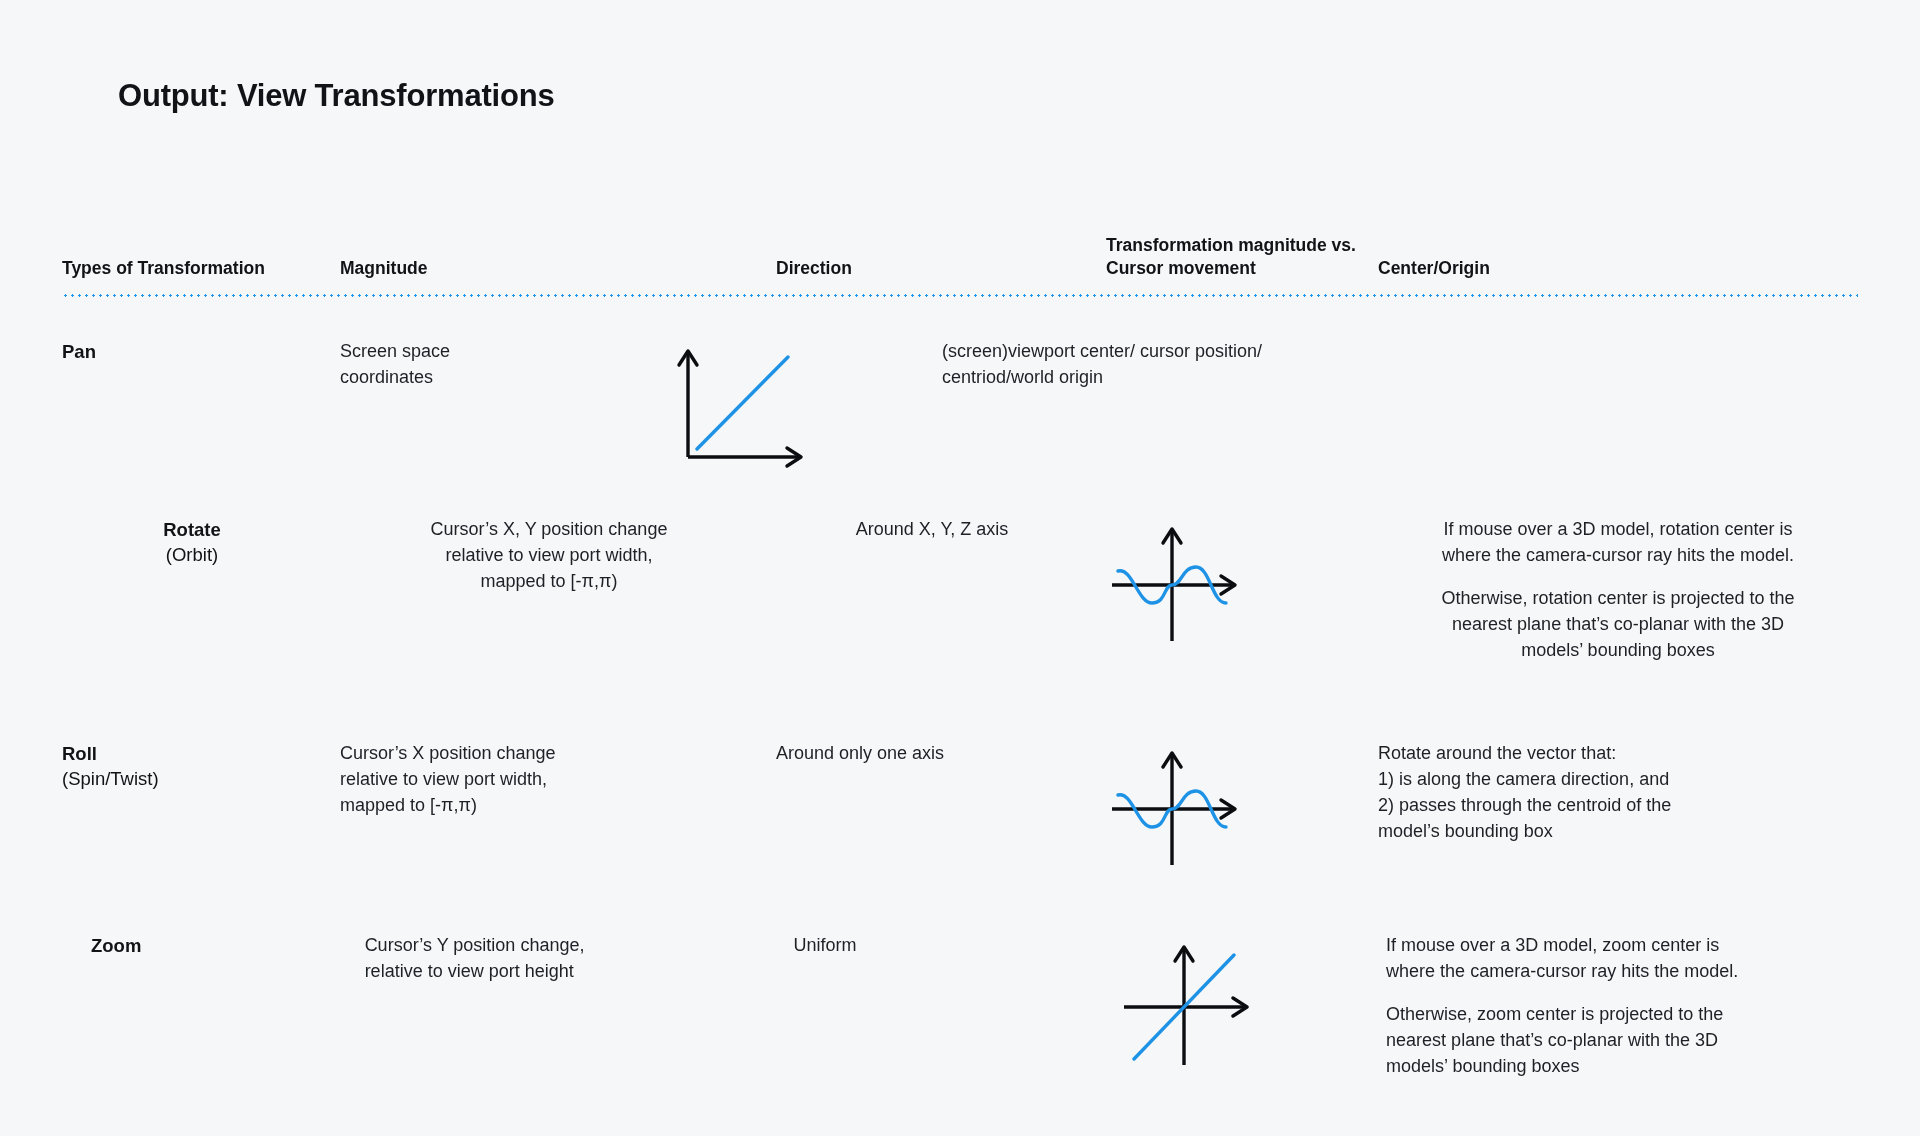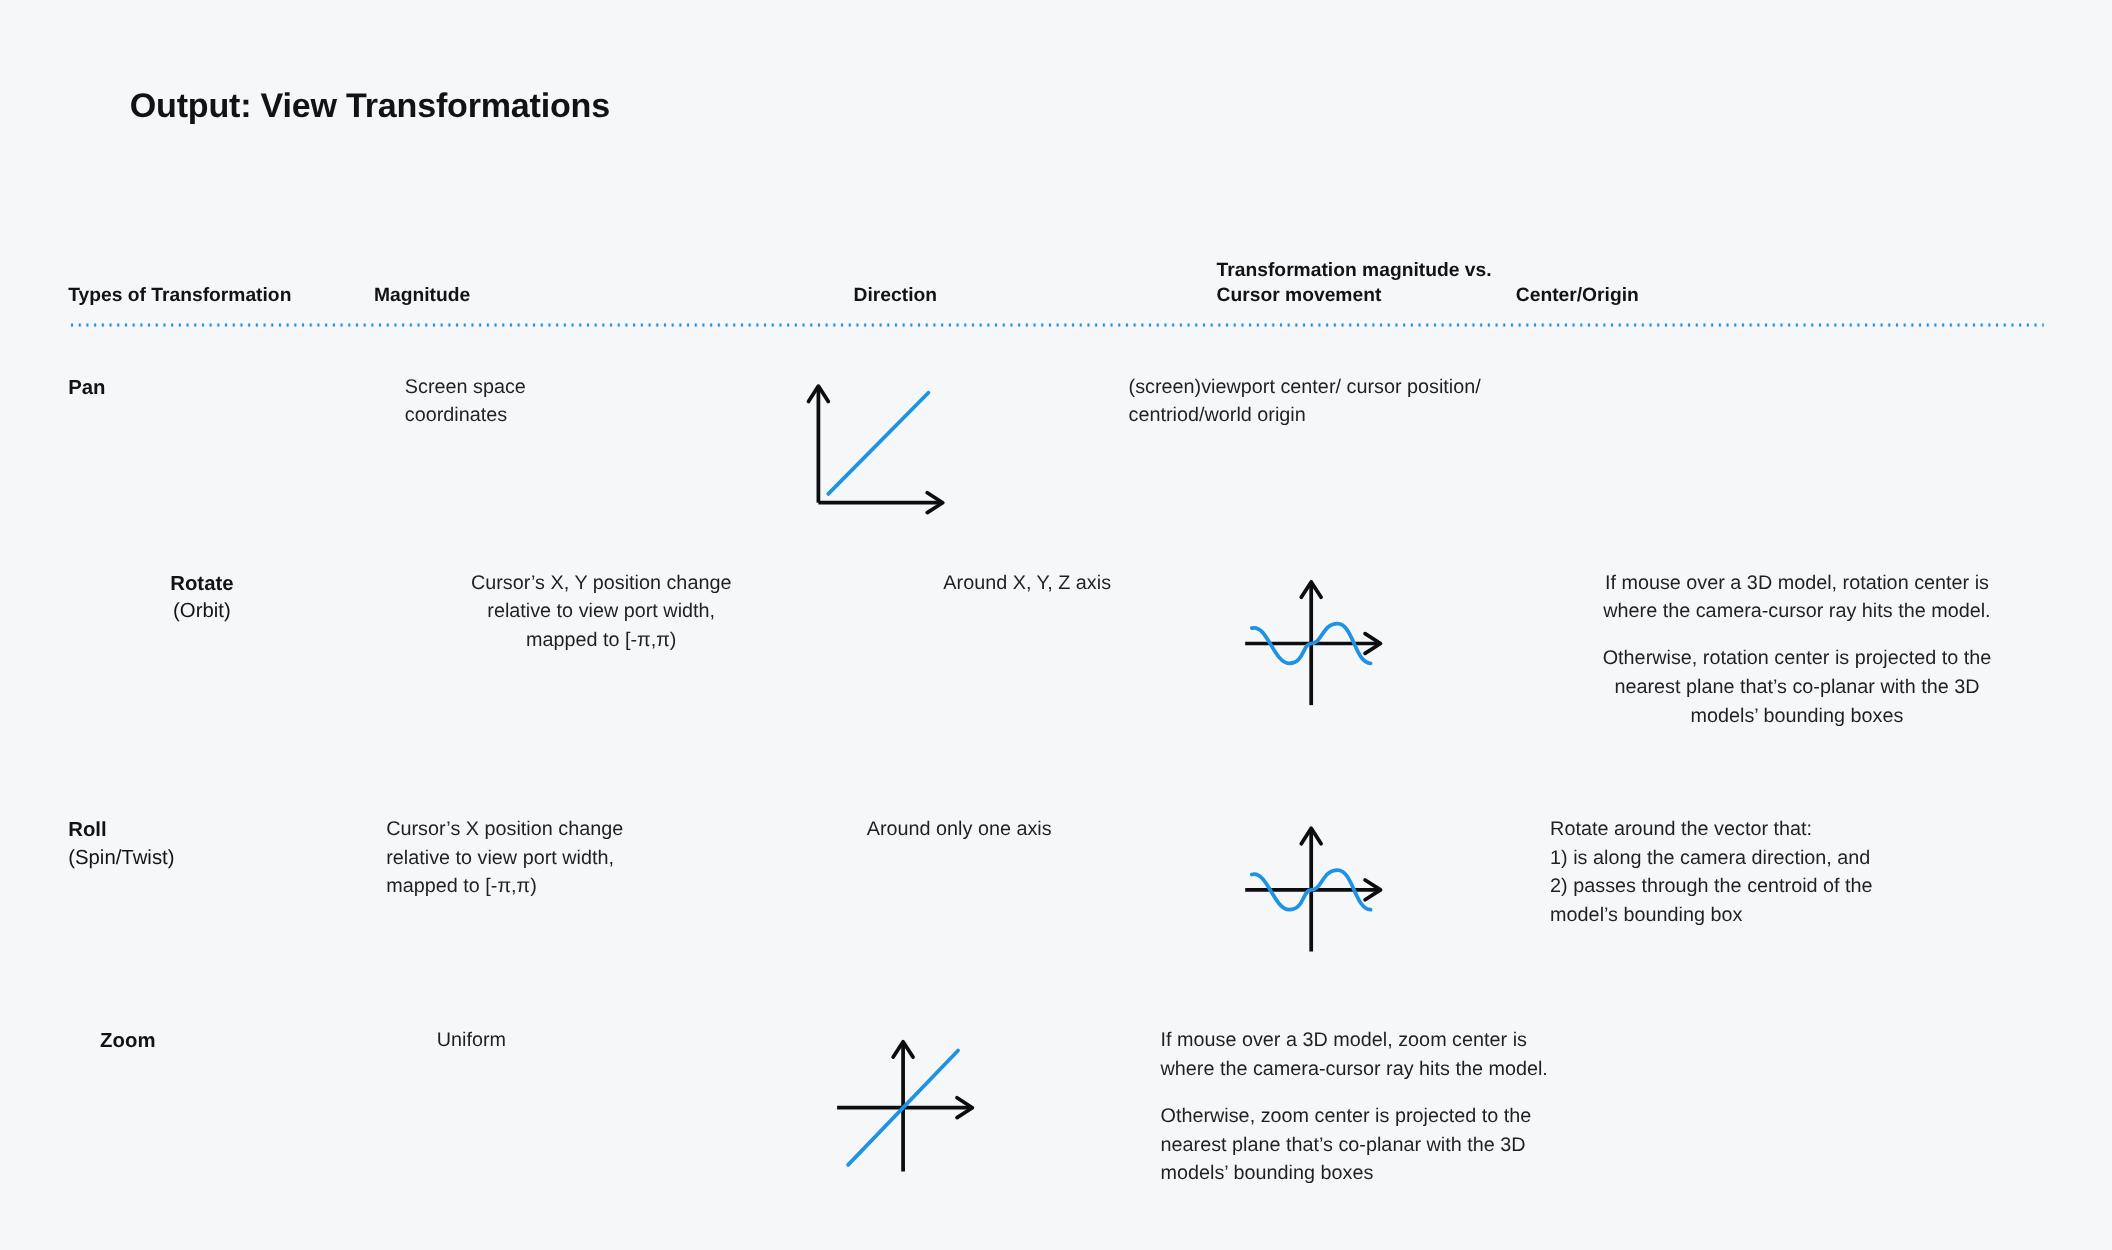--- a/index.html
+++ b/index.html
@@ -74,21 +74,20 @@
     background-image: radial-gradient(circle, #2196e8 1.2px, rgba(0,0,0,0) 1.4px);
     background-size: 7px 3px;
     background-repeat: repeat-x;
     background-position: left center;
   }
 
   
   .body-row {
     padding-top: 40px;
     min-height: 186px;
-    gap: 28px;
   }
   .body-row.r-pan    { padding-top: 42px; min-height: 140px; }
   .body-row.r-rotate { padding-top: 38px; min-height: 186px; text-align: center; }
   .body-row.r-roll   { padding-top: 38px; min-height: 154px; }
   .body-row.r-zoom   { padding-top: 38px; min-height: 160px; margin-left: 29px; }
 
   .type-name {
     font-size: 18.5px;
     font-weight: 700;
     line-height: 1.36;
@@ -237,20 +236,24 @@
 1) is along the camera direction, and
 2) passes through the centroid of the
 model’s bounding box</div>
       </div>
     </div>
 
     <div class="row body-row r-zoom">
       <div class="col c-type">
         <div class="type-name">Zoom</div>
       </div>
+      <div class="col c-mag">
+        <div class="cell-text">Cursor’s Y position change,
+relative to view port height</div>
+      </div>
       <div class="col c-dir">
         <div class="cell-text">Uniform</div>
       </div>
       <div class="col c-graph">
         <div class="graph-wrap tall">
           <svg width="150" height="140" viewBox="0 0 150 140" aria-hidden="true">
             <path class="axis" d="M 66 132 L 66 16"></path>
             <path class="arrowhead" d="M 57 28 L 66 14 L 75 28"></path>
             <path class="axis" d="M 6 74 L 126 74"></path>
             <path class="arrowhead" d="M 115 65 L 129 74 L 115 83"></path>

